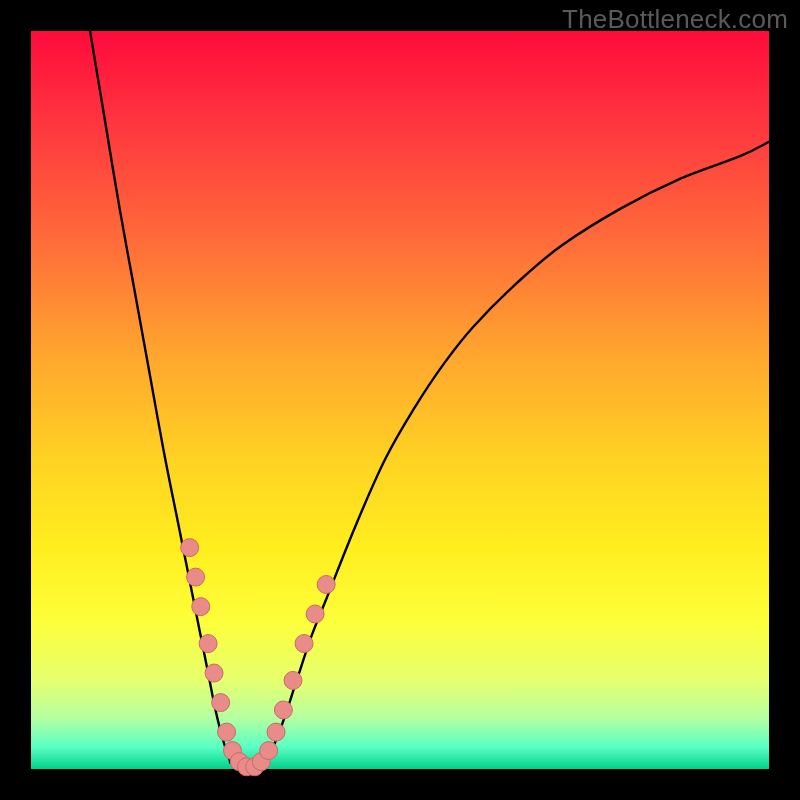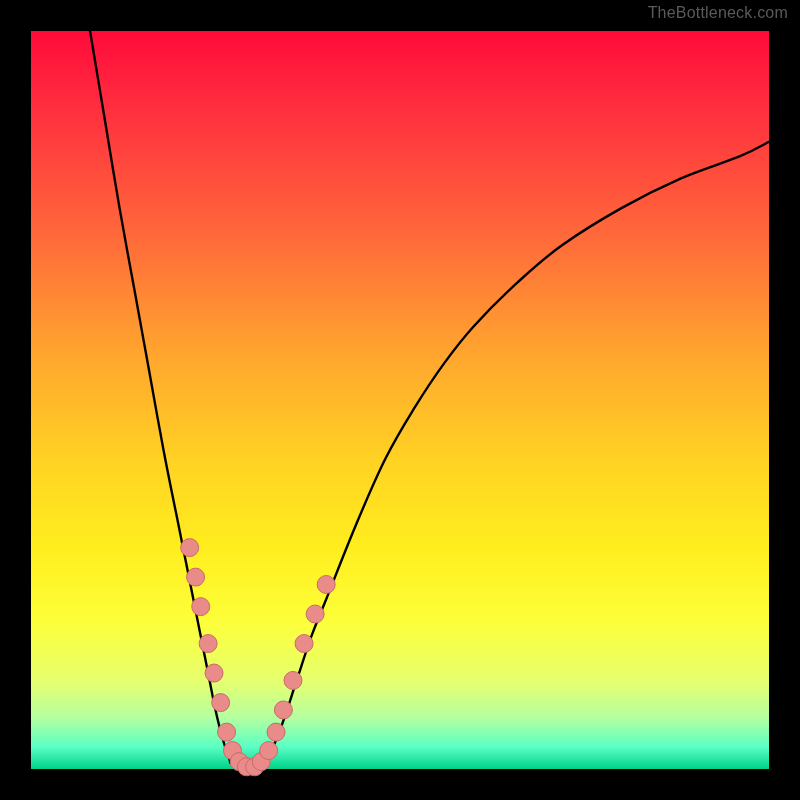--- a/index.html
+++ b/index.html
@@ -15,21 +15,21 @@
     position: relative;
     width: 800px;
     height: 800px;
     background: #000;
   }
   .watermark {
     position: absolute;
     top: 4px;
     right: 12px;
     color: #5a5a5a;
-    font-size: 16px;
+    font-size: 26px;
     letter-spacing: 0.2px;
     font-weight: 400;
     z-index: 10;
   }
   .plot-area {
     position: absolute;
     left: 31px;
     top: 31px;
     width: 738px;
     height: 738px;

